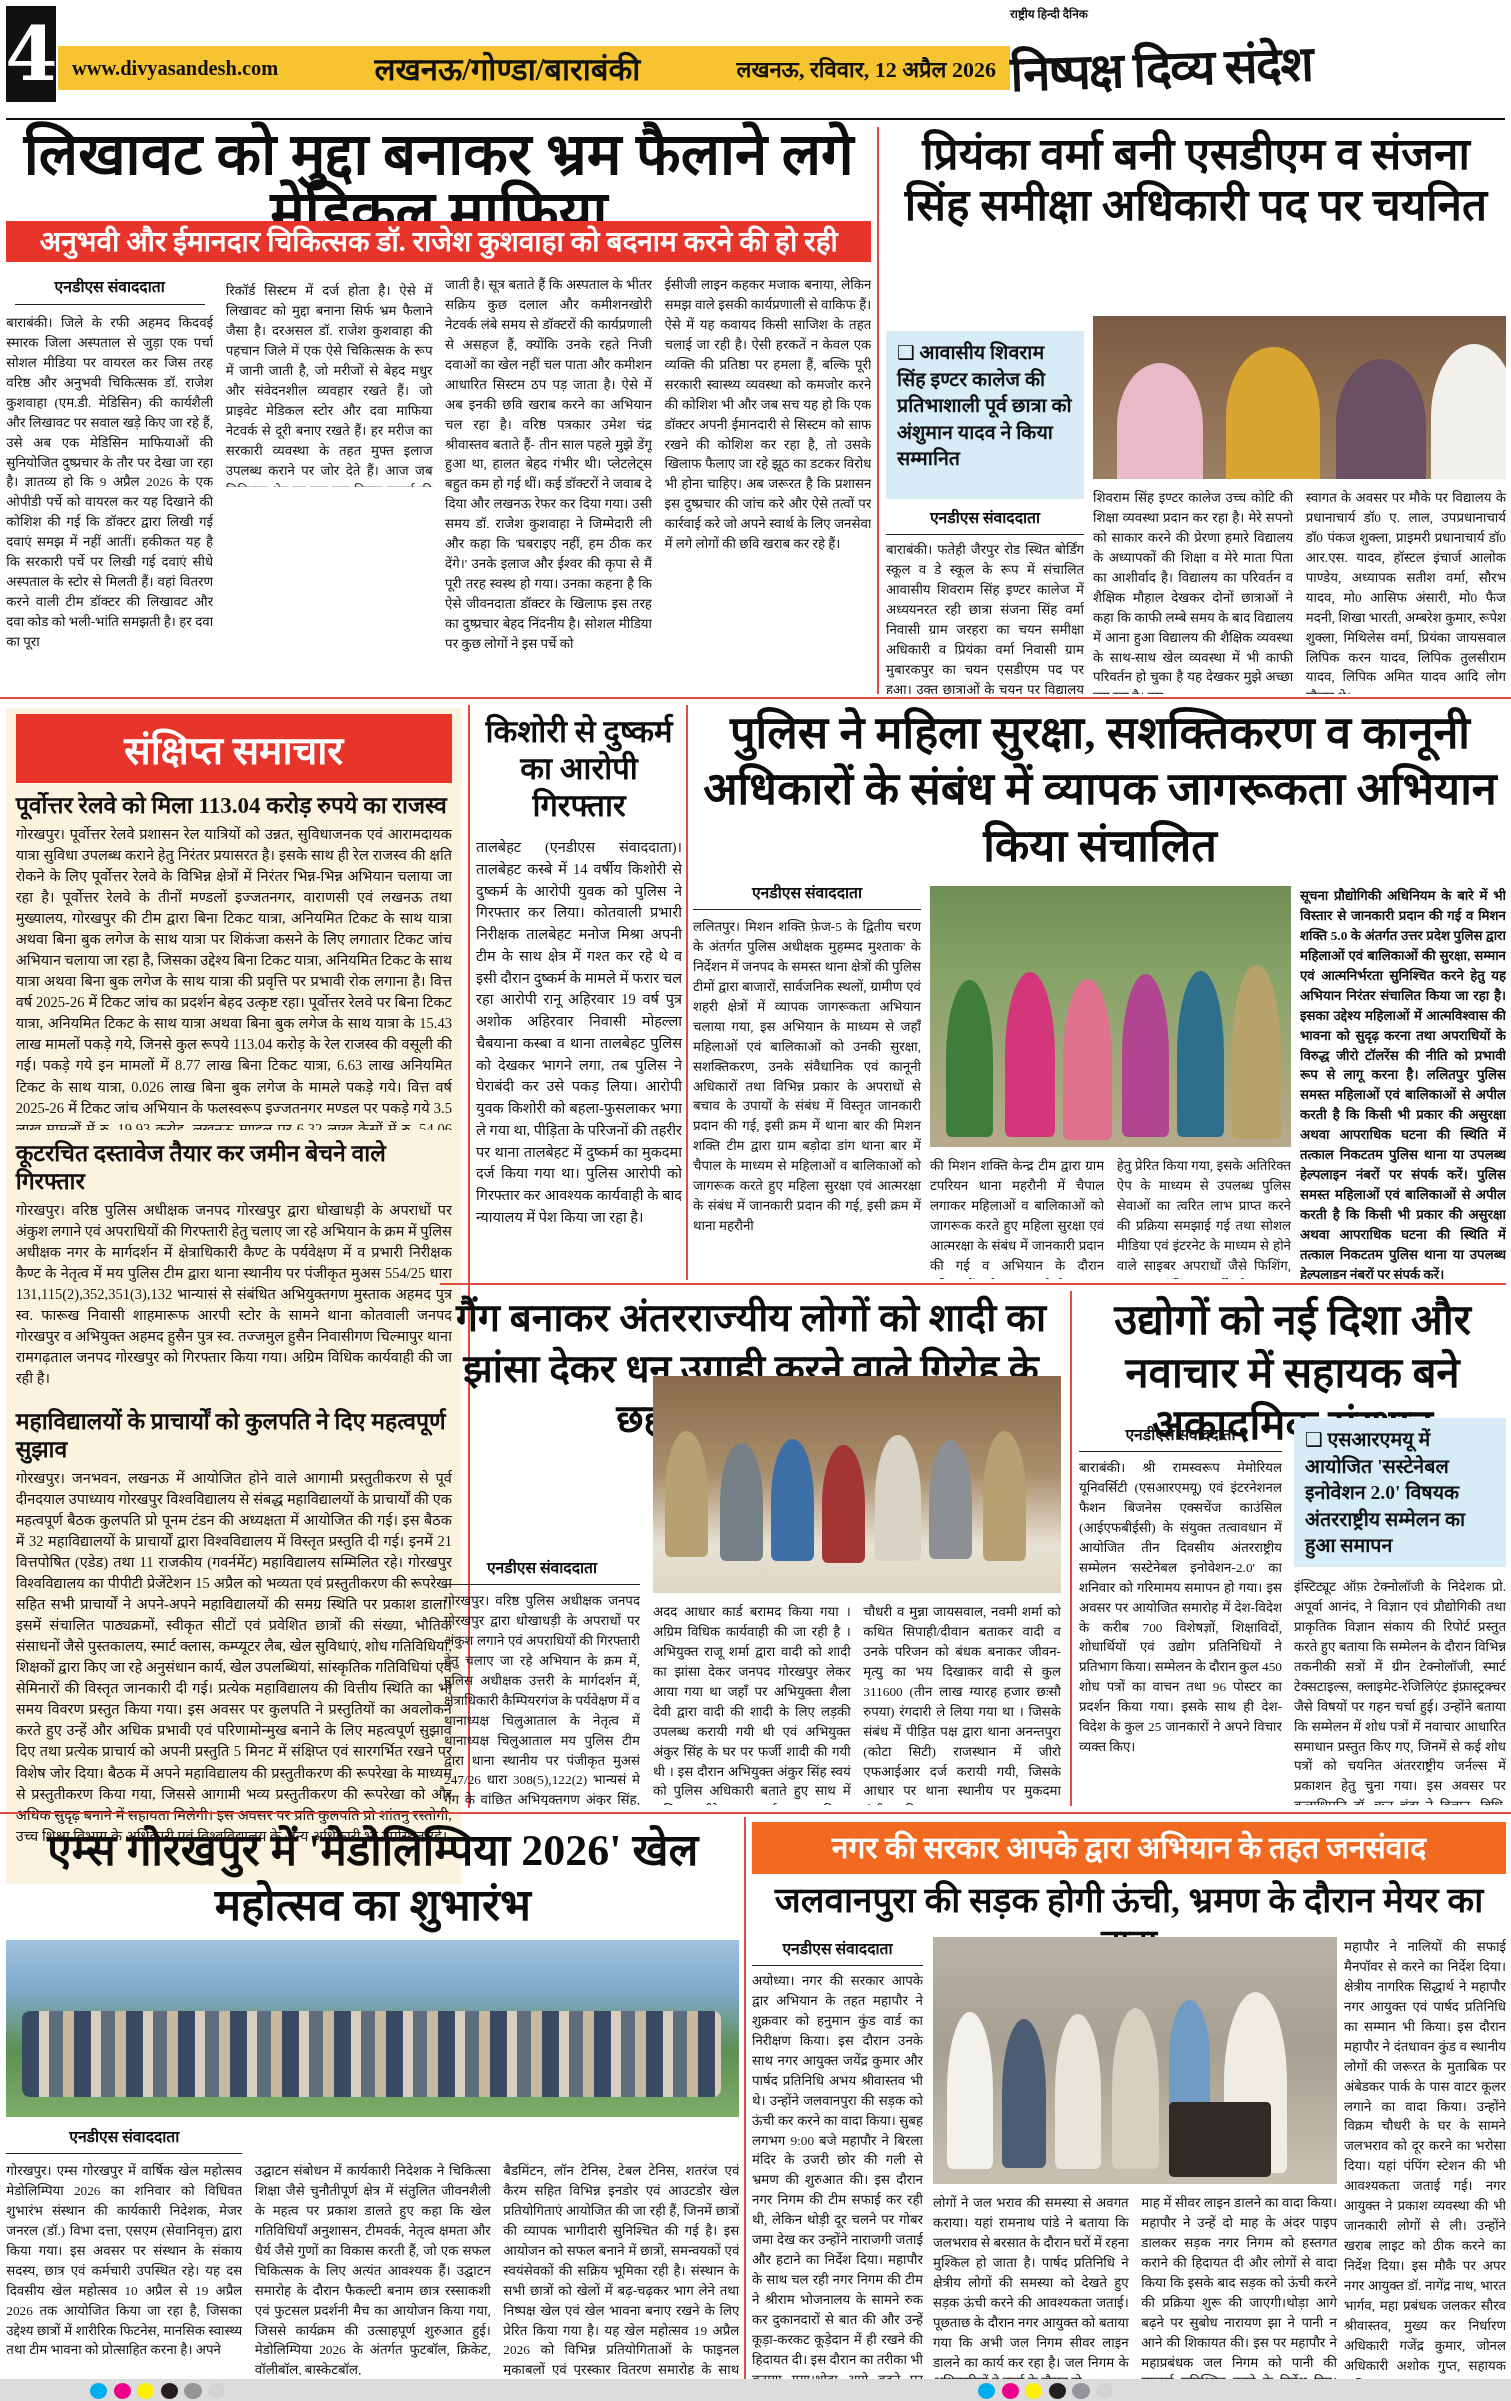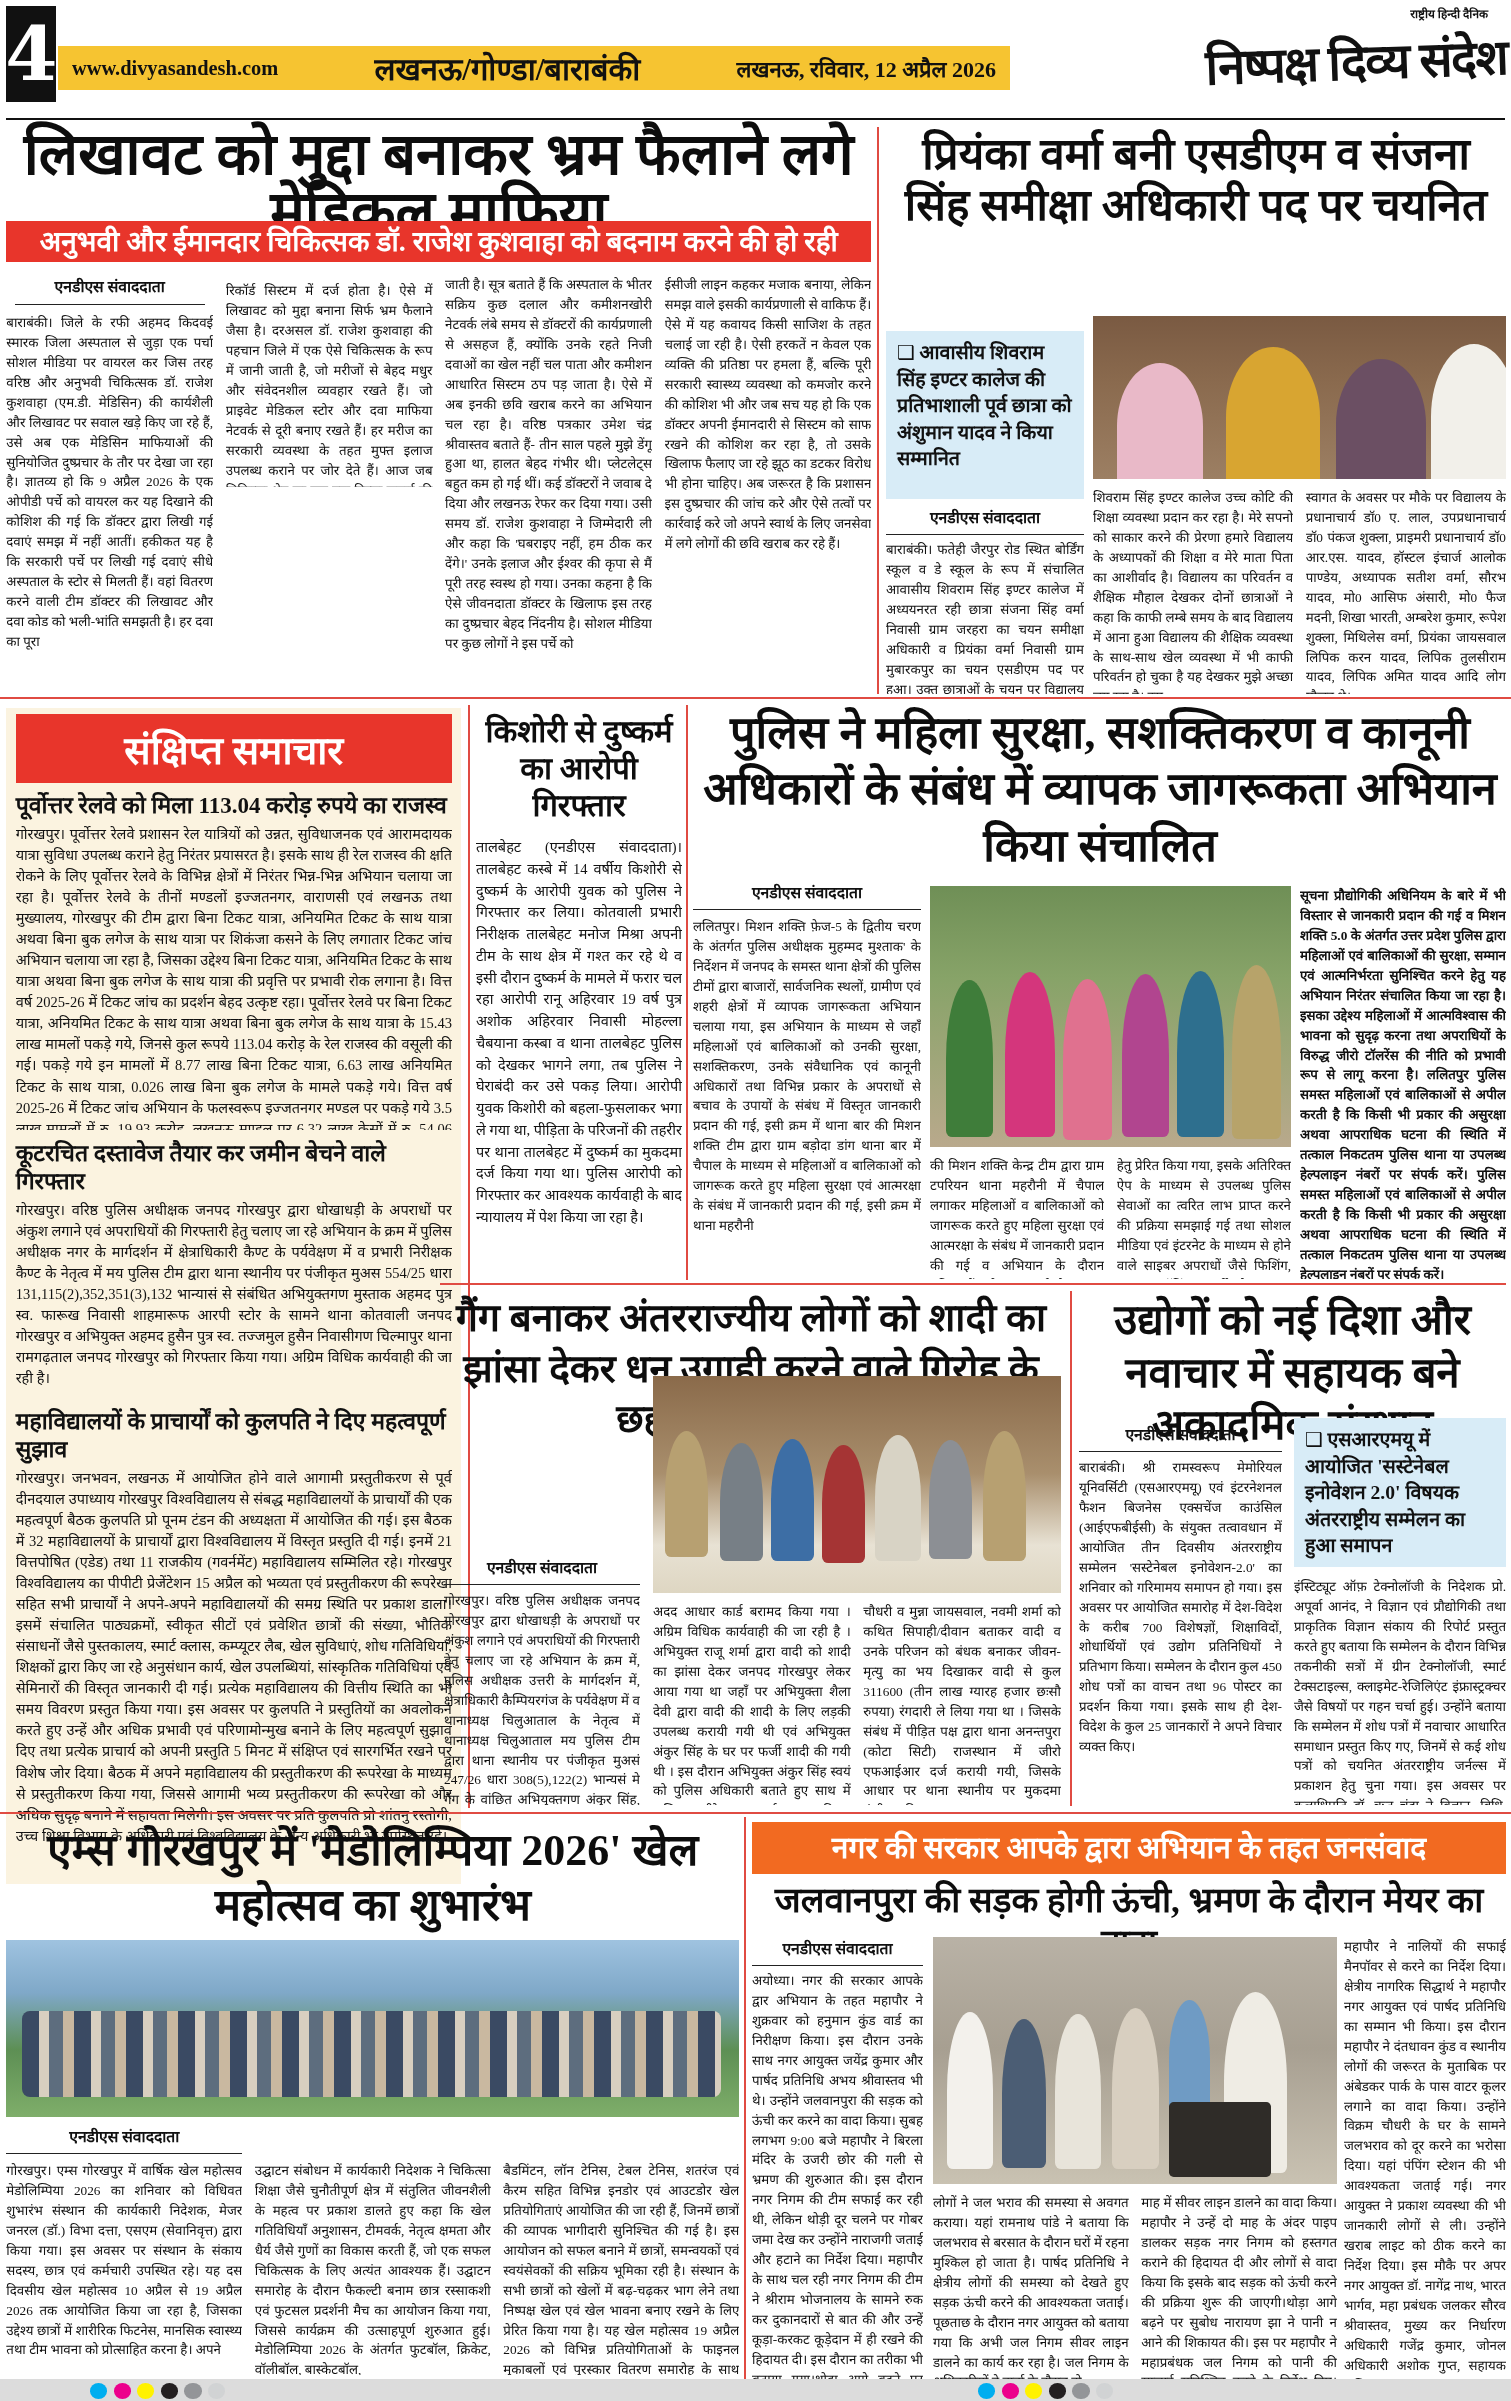--- a/index.html
+++ b/index.html
@@ -7,21 +7,21 @@
         font-family:"Liberation Serif","DejaVu Sans",serif;color:#111;}
   
   .pagenum{position:absolute;left:6.3px;top:6.3px;width:50px;height:96px;background:#111;
            color:#fff;font-family:"DejaVu Serif",serif;font-weight:bold;font-size:75px;
            display:flex;align-items:center;justify-content:center;}
   .yellowband{position:absolute;left:58px;top:46px;width:952px;height:44px;background:#f6c431;
               display:flex;align-items:center;justify-content:space-between;padding:0 14px;box-sizing:border-box;}
   .site{font-weight:bold;font-size:20.4px;font-family:"Liberation Serif",serif;}
   .edition{font-weight:bold;font-size:31px;}
   .dateline{font-weight:bold;font-size:22px;}
-  .logoblock{position:absolute;right:5px;top:4.7px;width:487px;height:110px;text-align:right;}
+  .logoblock{position:absolute;right:15px;top:4.7px;width:487px;height:110px;text-align:left;}
   .tagline{font-size:11.8px;font-weight:bold;margin-right:19px;}
   .logo{font-size:49px;font-weight:bold;letter-spacing:-1.6px;transform:rotate(-2deg);transform-origin:right;}
   .rule-black{position:absolute;left:6.3px;top:118px;width:1499px;height:2.4px;background:#111;}
   
   .vrule{position:absolute;width:1.6px;background:#e04b42;}
   .hrule{position:absolute;height:1.6px;background:#e04b42;}
   .byline{font-weight:bold;text-align:center;font-size:15.7px;border-bottom:1.6px solid #222;
           padding-bottom:5.5px;margin:0 auto 7.9px auto;width:92%;}
   .cols{display:flex;gap:12.6px;}
   .col{flex:1;overflow:hidden;text-align:justify;font-size:13.3px;line-height:1.5;}

